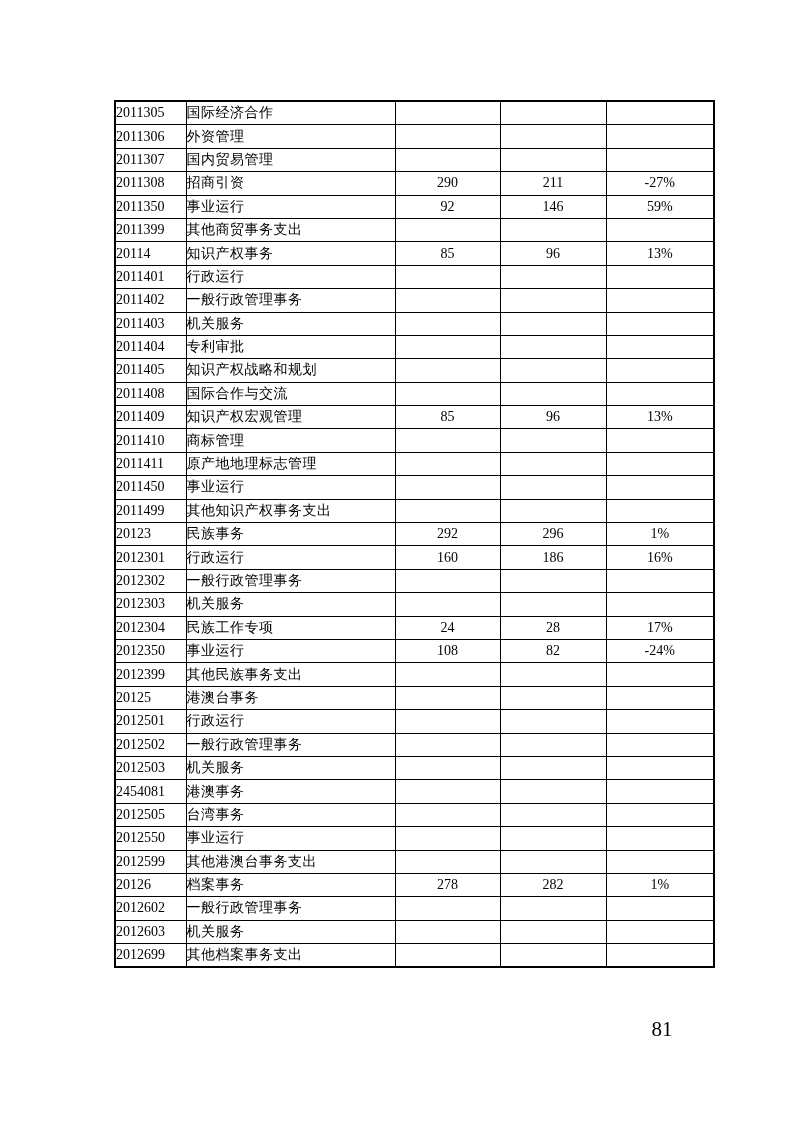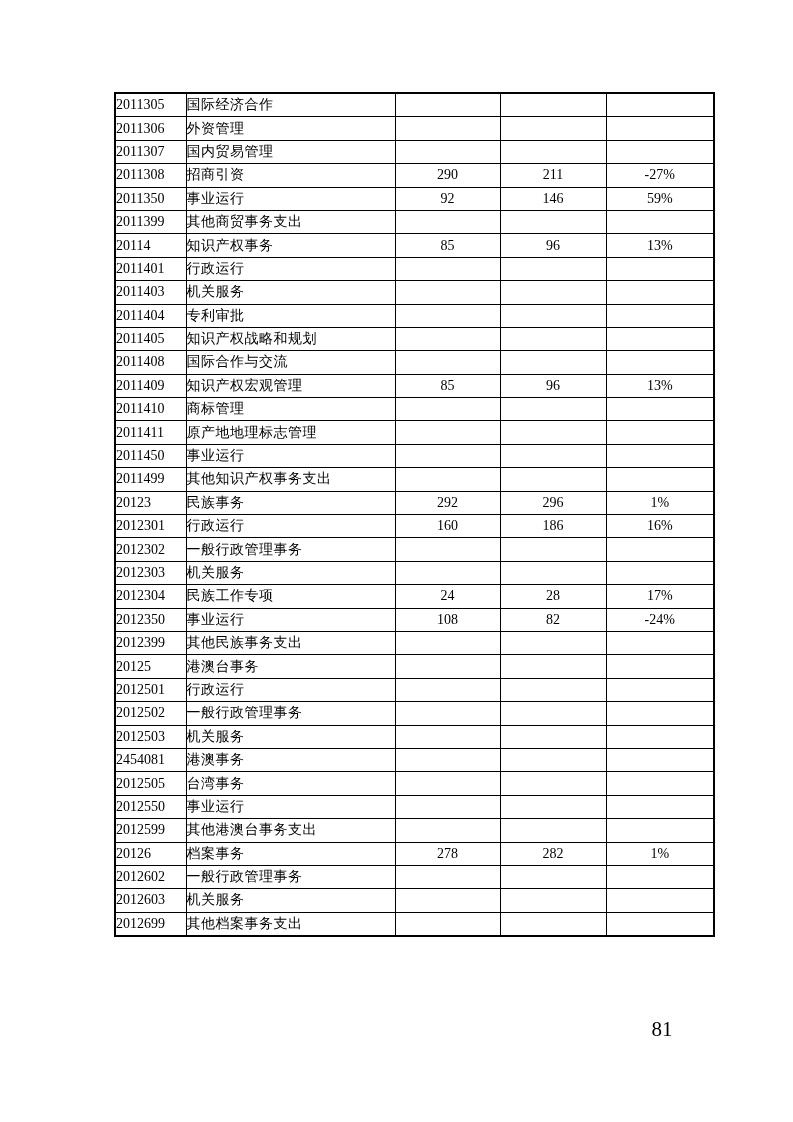--- a/index.html
+++ b/index.html
@@ -12,21 +12,21 @@
     width: 793px;
     height: 1122px;
     background: #ffffff;
     overflow: hidden;
     font-family: "Liberation Serif", "DejaVu Serif", serif;
     color: #000000;
   }
   table.budget {
     position: absolute;
     left: 114px;
-    top: 92px;
+    top: 100px;
     width: 599px;
     border-collapse: collapse;
     table-layout: fixed;
     border: 2px solid #000000;
   }
   table.budget td {
     border: 1px solid #000000;
     height: 22.4px;
     padding: 0;
     font-size: 14px;
@@ -121,20 +121,27 @@
           <td class="value-cell">13%</td>
         </tr>
         <tr>
           <td class="code-cell">2011401</td>
           <td class="name-cell">行政运行</td>
           <td class="value-cell"></td>
           <td class="value-cell"></td>
           <td class="value-cell"></td>
         </tr>
         <tr>
+          <td class="code-cell">2011402</td>
+          <td class="name-cell">一般行政管理事务</td>
+          <td class="value-cell"></td>
+          <td class="value-cell"></td>
+          <td class="value-cell"></td>
+        </tr>
+        <tr>
           <td class="code-cell">2011403</td>
           <td class="name-cell">机关服务</td>
           <td class="value-cell"></td>
           <td class="value-cell"></td>
           <td class="value-cell"></td>
         </tr>
         <tr>
           <td class="code-cell">2011404</td>
           <td class="name-cell">专利审批</td>
           <td class="value-cell"></td>

